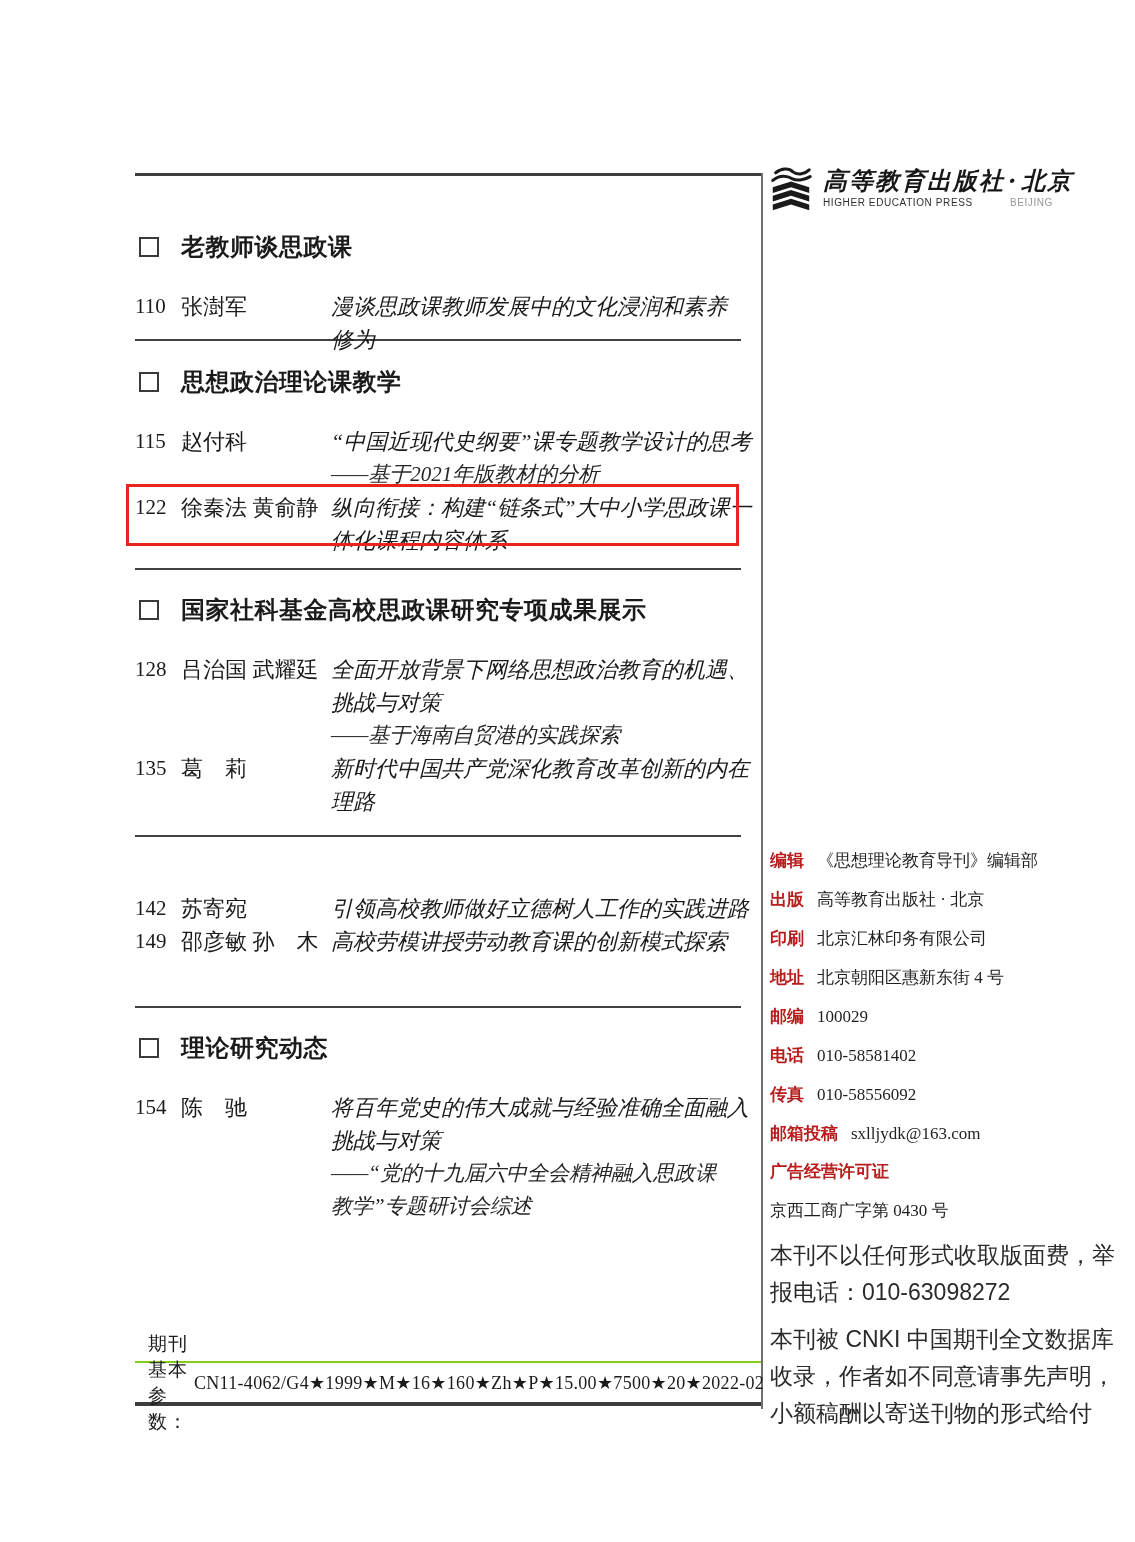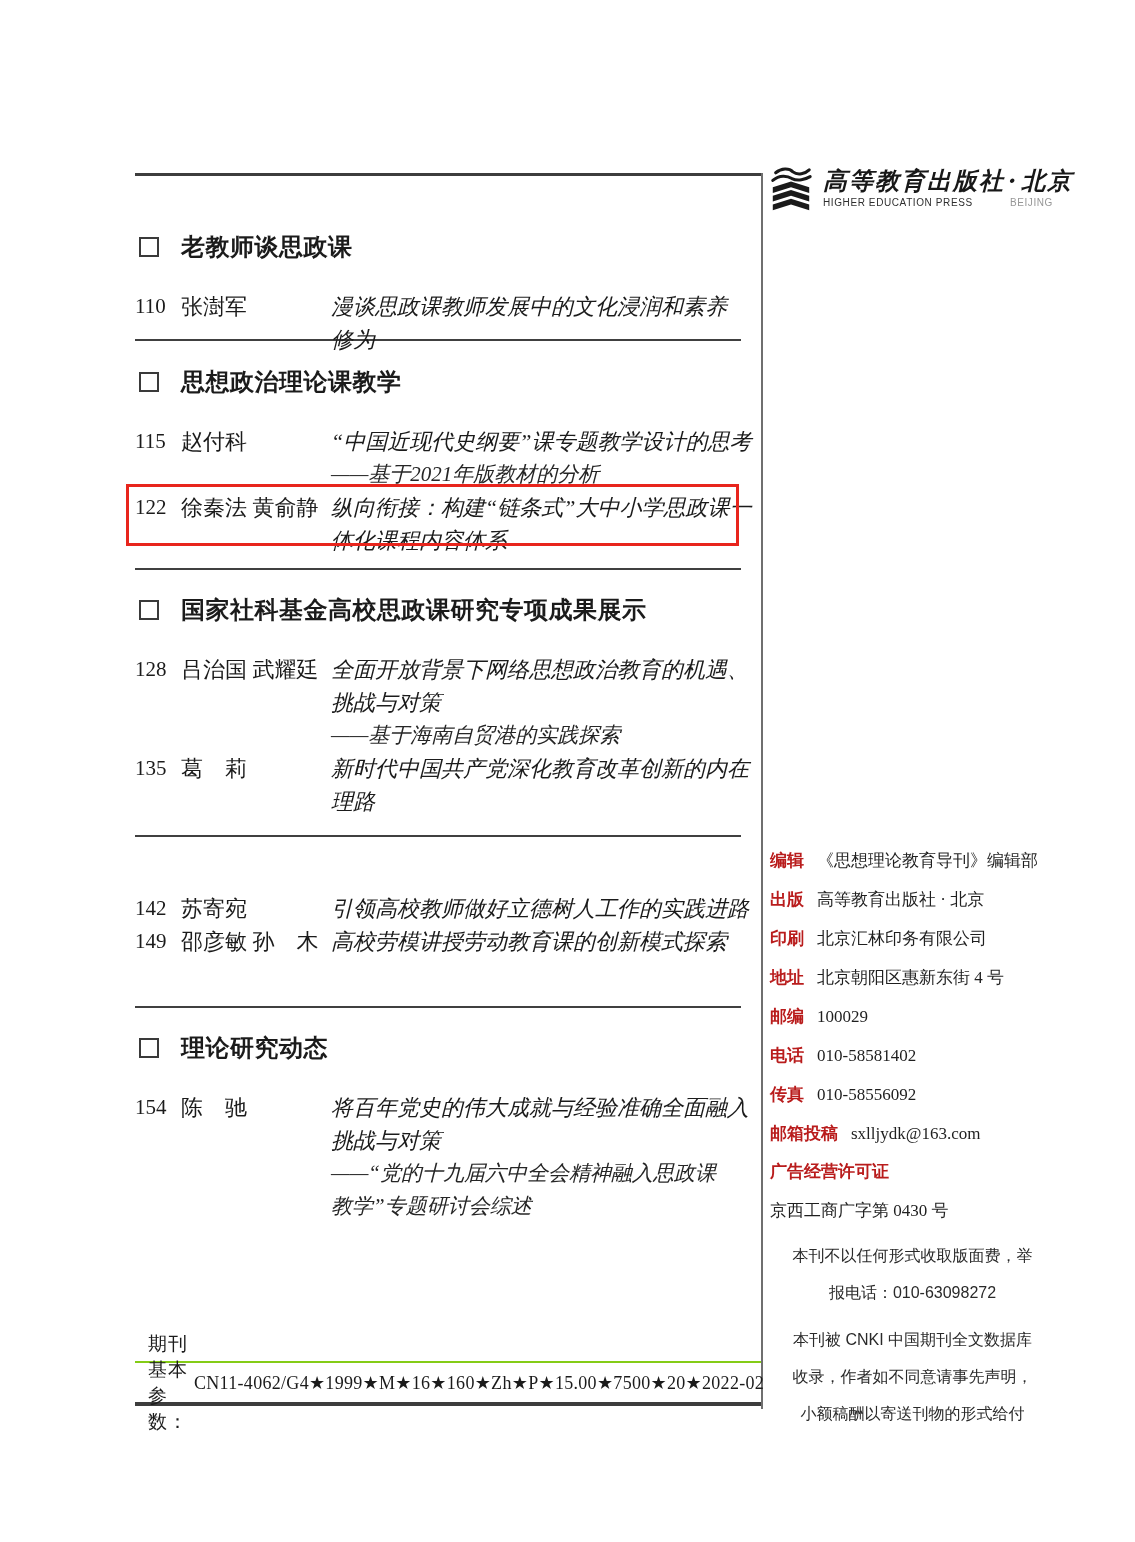--- a/index.html
+++ b/index.html
@@ -51,21 +51,21 @@
   .params-value{font-size:18px;letter-spacing:0.3px;margin-left:6px;white-space:nowrap;}
 
   
   .sidebar-info{left:770px;top:849px;width:280px;}
   .info-row{display:flex;align-items:baseline;margin-bottom:14px;line-height:24px;white-space:nowrap;}
   .lab{font-family:Liberation Mono, monospace;font-weight:600;
     font-size:17px;color:#b91c1c;margin-right:13px;}
   .val{font-size:17px;color:#1f1f1f;}
   .lab:empty{display:none;margin:0;}
   .note{left:770px;width:285px;font-family:"Liberation Sans","DejaVu Sans",sans-serif;
-    font-size:16px;color:#2a2a2a;text-align:center;}
+    font-size:23px;color:#2a2a2a;}
   .note-1{top:1237px;} .note-2{top:1321px;}
   .note-line{display:block;line-height:37px;white-space:nowrap;}
 </style>
 </head>
 <body>
 
 <div>
 
   <div class="abs top-rule"></div>
   <div class="abs v-divider"></div>

